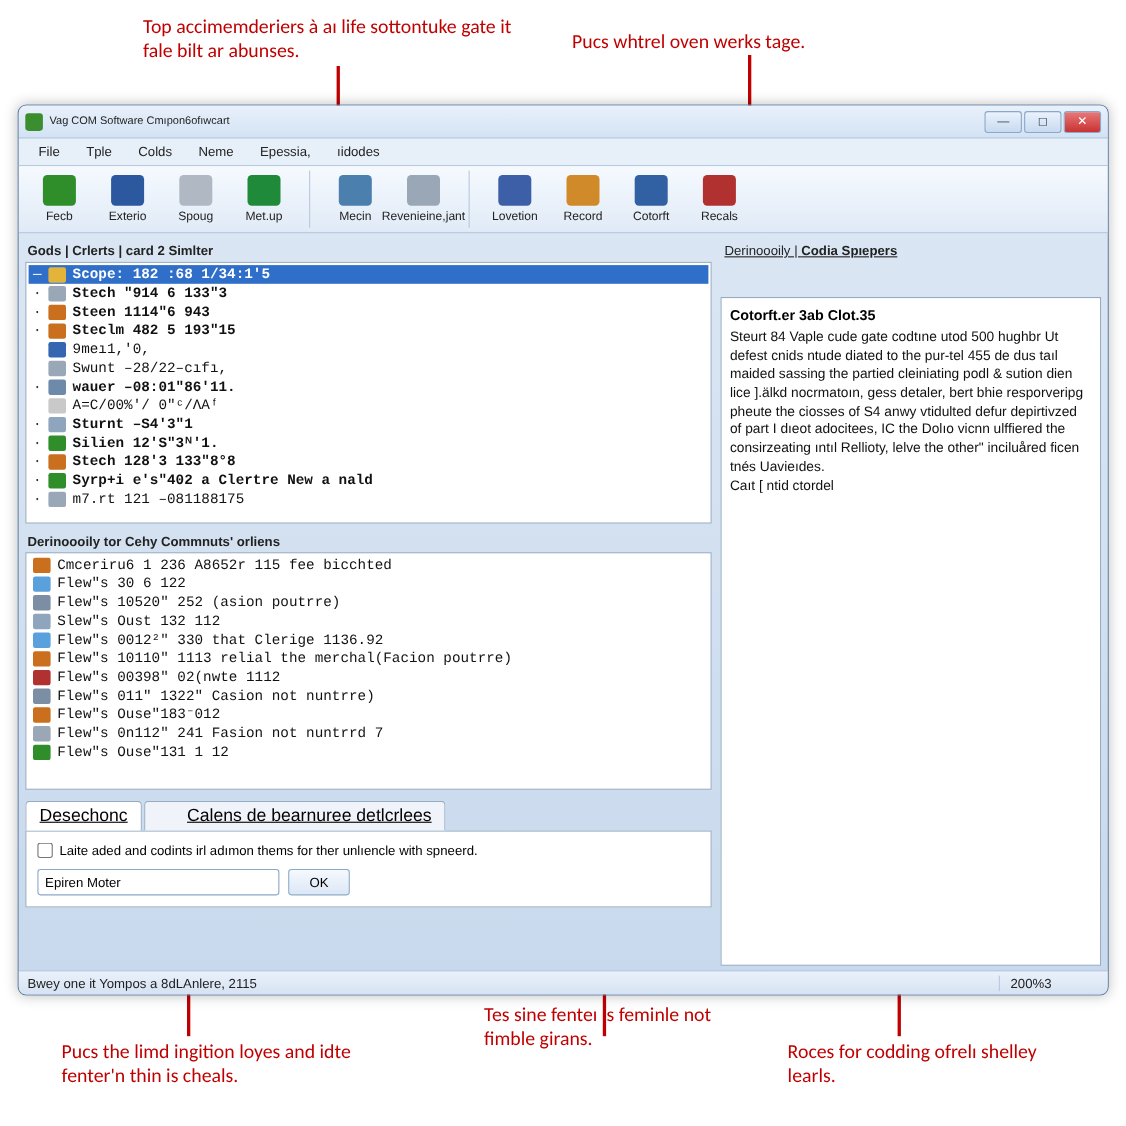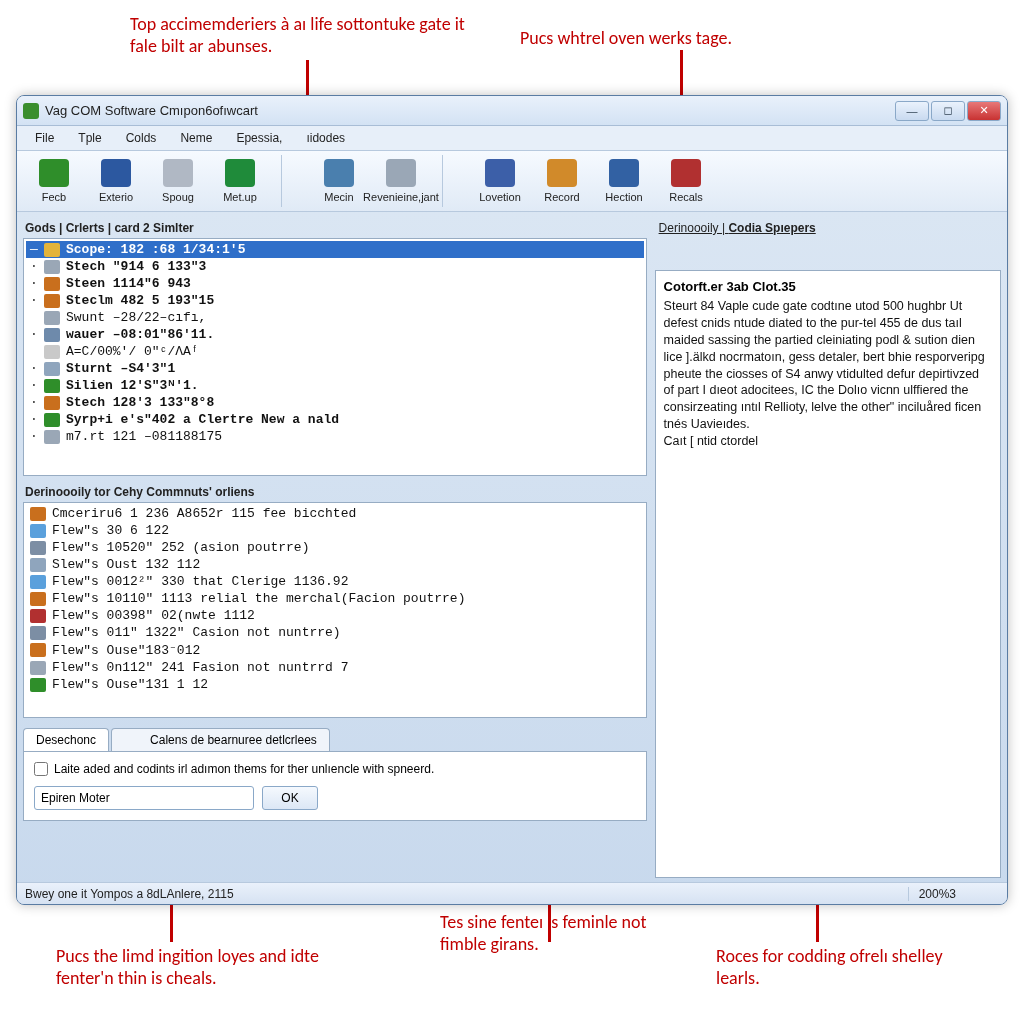--- a/index.html
+++ b/index.html
@@ -55,21 +55,21 @@
     padding: 0 6px;
     background: linear-gradient(#e9f1fb, #d3e2f4);
     border-bottom: 1px solid #a8bdd6;
   }
   .title-icon {
     width: 16px; height: 16px;
     background: #3a8e2e;
     border-radius: 3px;
     margin-right: 6px;
   }
-  .title-text { flex: 1; color: #222; font-size: 13px; }
+  .title-text { flex: 1; color: #222; font-size: 10px; }
   .winbtns { display: flex; gap: 2px; }
   .winbtn {
     width: 34px; height: 20px;
     background: linear-gradient(#eaf2fc, #c9daf0);
     border: 1px solid #8aa8c8;
     border-radius: 3px;
     display:flex;align-items:center;justify-content:center;
     font-size:11px;color:#345;
   }
   .winbtn.close {
@@ -82,21 +82,21 @@
     padding: 2px 8px;
     background:#e7eff9;
     border-bottom:1px solid #b7c9de;
   }
   .menubar span { padding: 3px 10px; color:#222; }
   .toolbar {
     display:flex;
     padding: 4px 6px;
     background: linear-gradient(#f6faff,#e0eaf6);
     border-bottom:1px solid #b7c9de;
-    gap:16px;
+    gap:0;
   }
   .tgroup {
     display:flex;
     border-right:1px solid #b7c9de;
     padding-right:10px;
     margin-right:10px;
   }
   .tgroup:last-child{border-right:none;}
   .tbtn {
     display:flex;
@@ -140,21 +140,21 @@
   .listrow.selected{background:#2f6fc9;color:#fff;}
   .listrow .bullet{width:8px;text-align:center;color:#333;}
   .listrow.selected .bullet{color:#fff;}
   .rowicon{
     width:16px;height:14px;border-radius:2px;flex-shrink:0;
   }
   .bold{font-weight:bold;}
   .tabbar{display:flex;margin-top:4px;}
   .tab{
     padding:4px 12px;border:1px solid #97acc3;border-bottom:none;
-    background:#f0f4fa;border-radius:4px 4px 0 0;font-size:12px;
+    background:#f0f4fa;border-radius:4px 4px 0 0;font-size:16px;text-decoration:underline;
   }
   .tab.active{background:#fff;}
   .tab+.tab{margin-left:2px;padding-left:38px;}
   .tabbody{
     border:1px solid #97acc3;background:#fff;padding:10px;
     display:flex;flex-direction:column;gap:10px;
   }
   .checkbox-row{display:flex;align-items:center;gap:6px;font-size:12px;}
   .checkbox-row input{width:14px;height:14px;}
   .input-row{display:flex;gap:8px;align-items:center;}
@@ -261,21 +261,21 @@
         <div class="tbtn">
           <div class="ico" style="background:#3c5fa8"></div>
           <div class="lbl">Lovetion</div>
         </div>
         <div class="tbtn">
           <div class="ico" style="background:#d18a2a"></div>
           <div class="lbl">Record</div>
         </div>
         <div class="tbtn">
           <div class="ico" style="background:#3261a3"></div>
-          <div class="lbl">Hection</div>
+          <div class="lbl">Cotorft</div>
         </div>
         <div class="tbtn">
           <div class="ico" style="background:#b13030"></div>
           <div class="lbl">Recals</div>
         </div>
       </div>
   </div>
 
   <div class="content">
     <div class="left-col">
@@ -297,20 +297,25 @@
               <span class="rowicon" style="background:#c96f1d"></span>
               <span class="bold">Steen  1114"6 943</span>
             </div>
             <div class="listrow">
               <span class="bullet">·</span>
               <span class="rowicon" style="background:#c96f1d"></span>
               <span class="bold">Steclm 482 5 193"15</span>
             </div>
             <div class="listrow">
               <span class="bullet">&nbsp;</span>
+              <span class="rowicon" style="background:#3666b0"></span>
+              <span>9meı1,'0,</span>
+            </div>
+            <div class="listrow">
+              <span class="bullet">&nbsp;</span>
               <span class="rowicon" style="background:#9aa7b6"></span>
               <span>Swunt –28/22–cıfı,</span>
             </div>
             <div class="listrow">
               <span class="bullet">·</span>
               <span class="rowicon" style="background:#6e8aab"></span>
               <span class="bold">wauer –08:01"86'11.</span>
             </div>
             <div class="listrow">
               <span class="bullet">&nbsp;</span>

